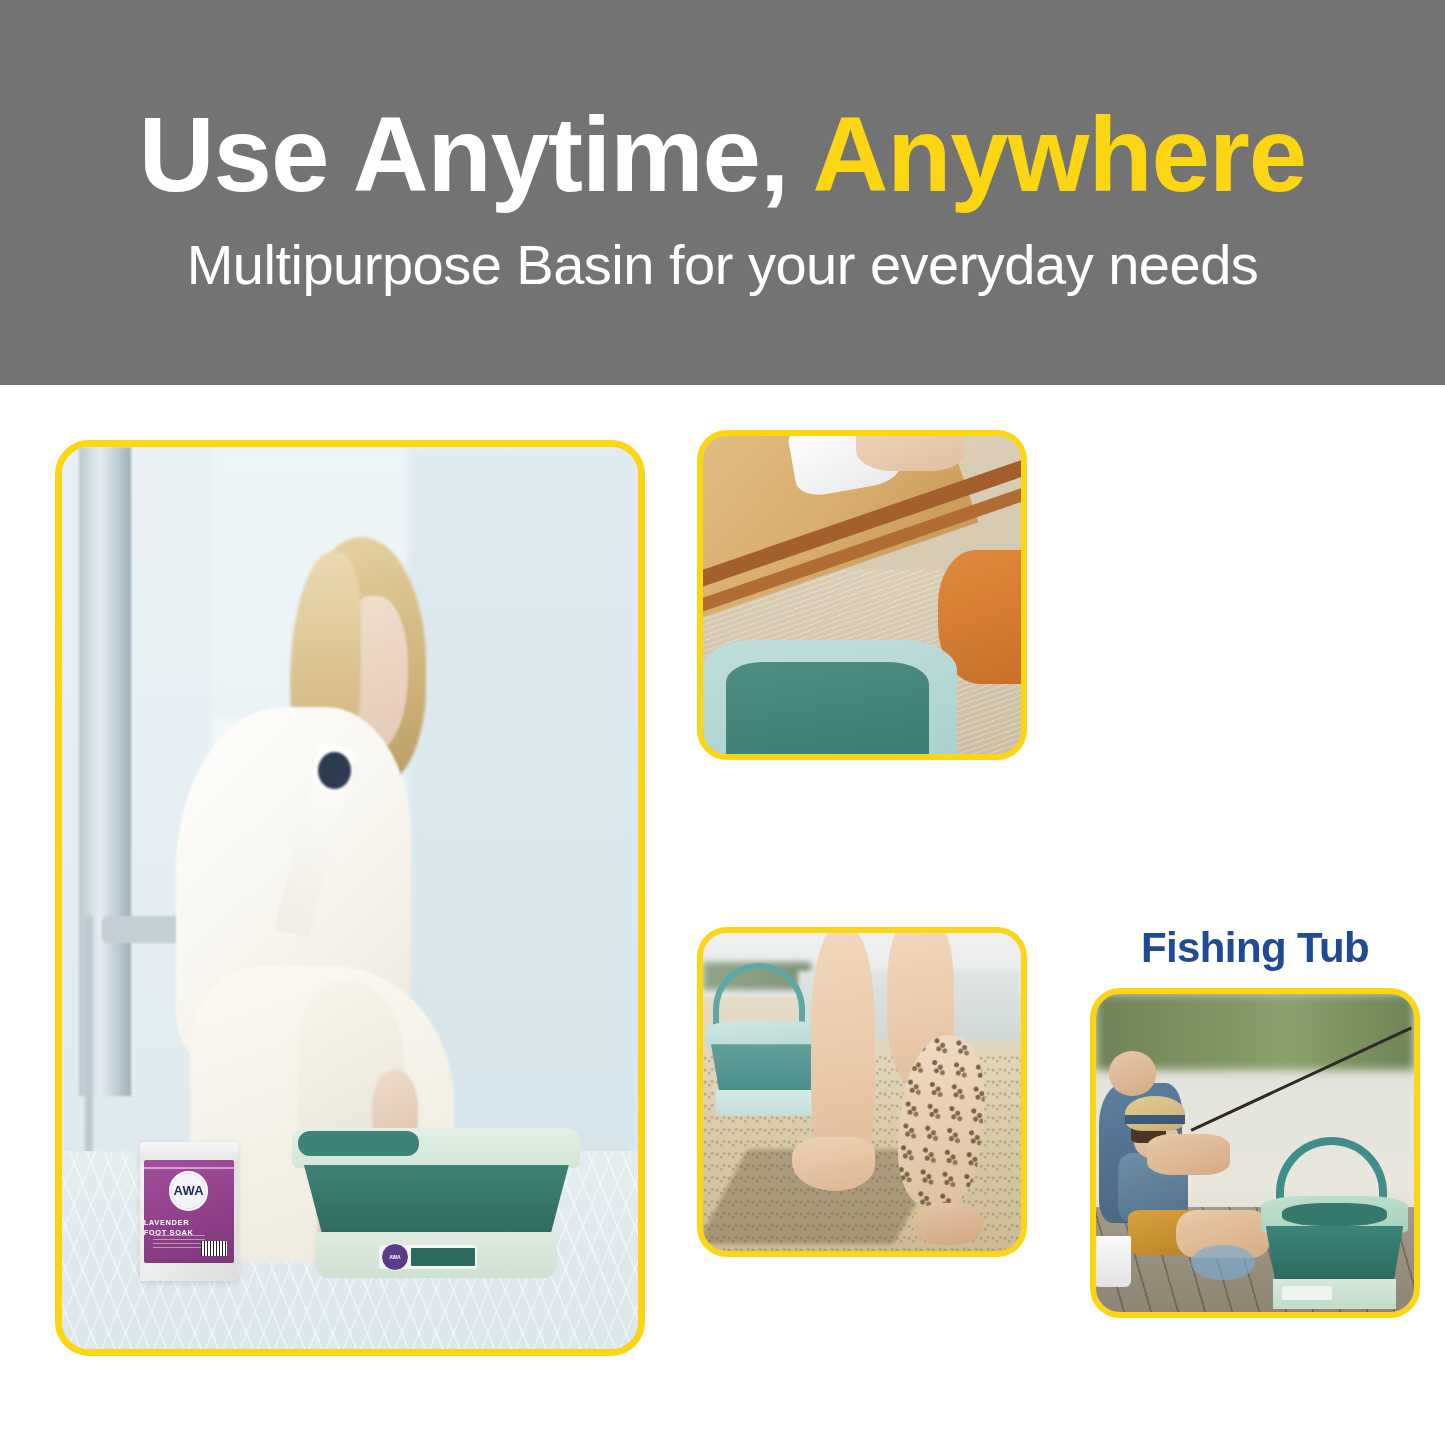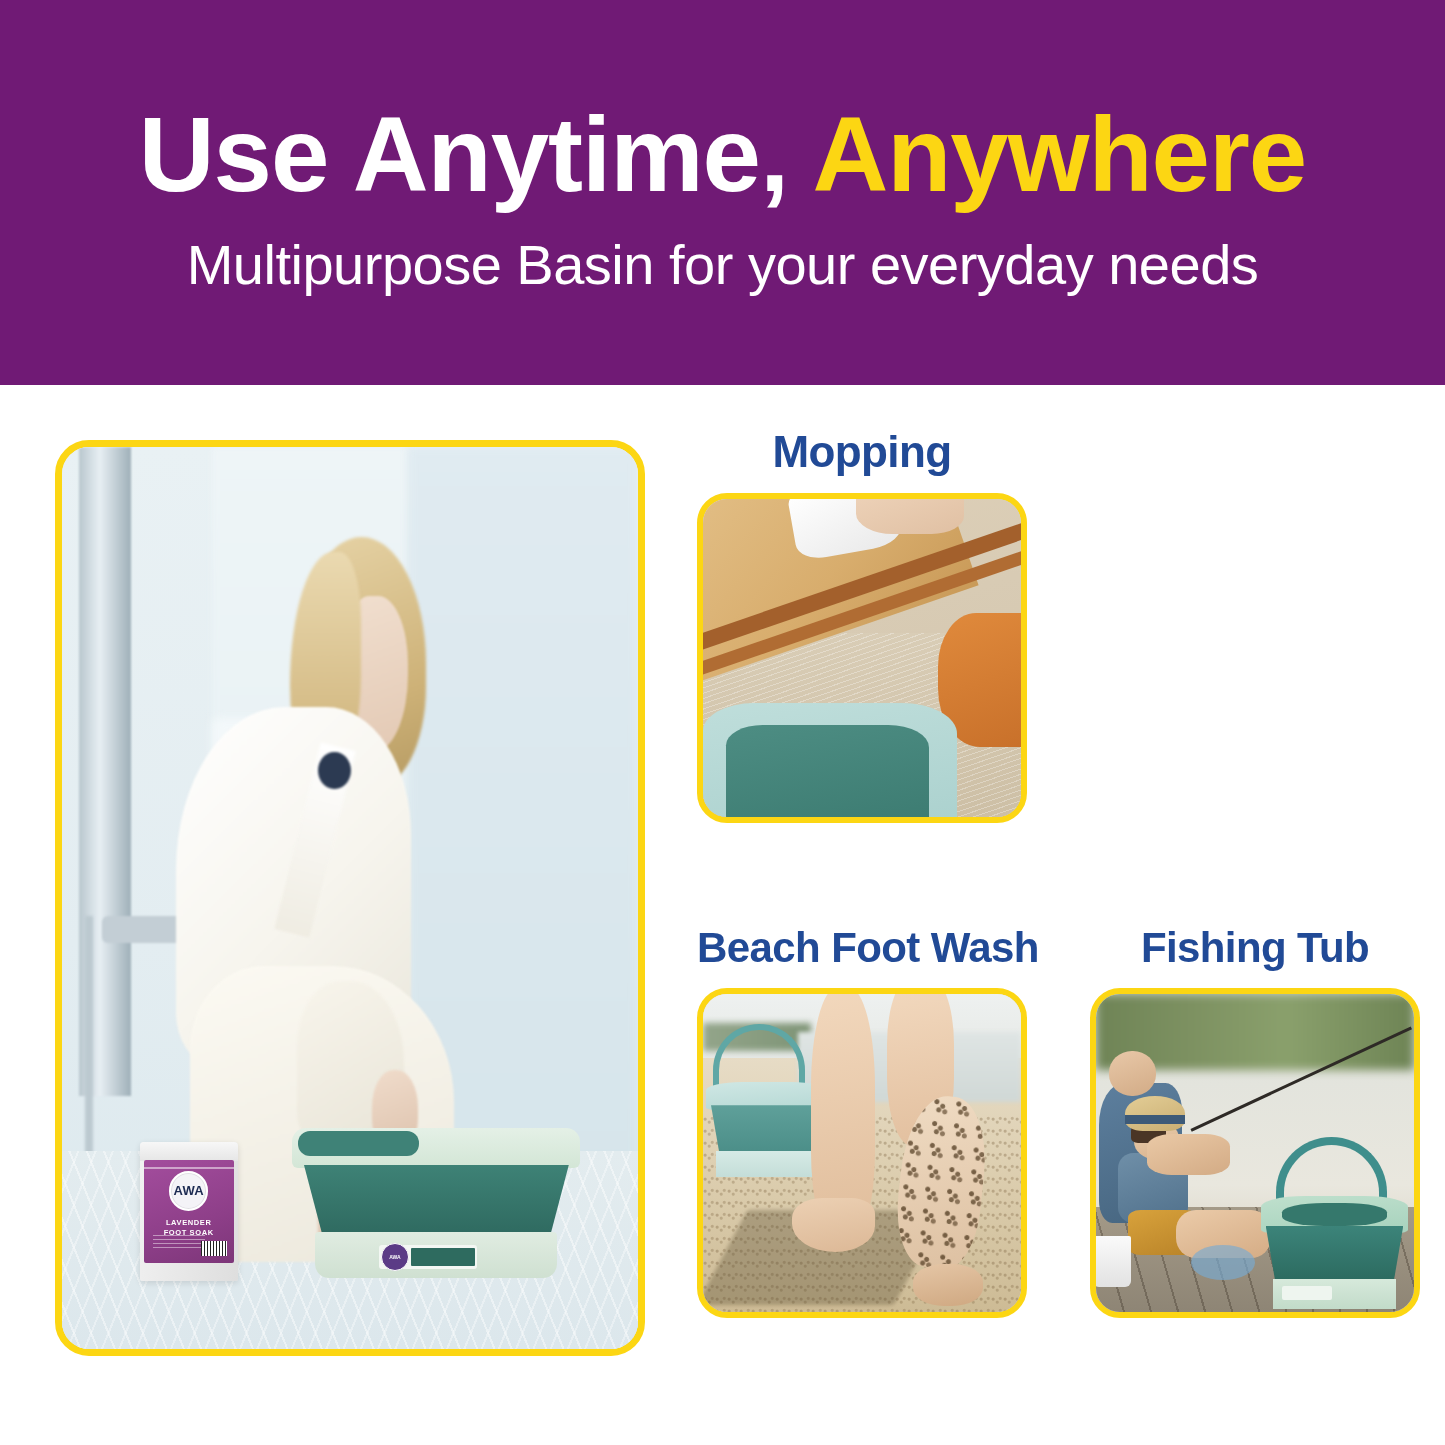--- a/index.html
+++ b/index.html
@@ -7,21 +7,21 @@
   body {
     background:#ffffff;
     font-family:"Liberation Sans", sans-serif;
     overflow:hidden;
     position:relative;
   }
 
   
   .header {
     position:absolute; left:0; top:0; width:1445px; height:385px;
-    background:#701a75;
+    background:#737373;
     display:flex; flex-direction:column;
     align-items:center; justify-content:center;
   }
   .headline {
     font-size:105px; font-weight:bold; line-height:1.02;
     letter-spacing:-1px; white-space:nowrap;
     color:#ffffff; text-align:center;
     margin-top:12px;
   }
   .headline .accent { color:#FCD613; }
@@ -216,21 +216,21 @@
   .awa-badge {
     position:absolute; left:28%; top:11%; width:44%; aspect-ratio:1;
     border-radius:50%;
     background:#f4f3f7; border:2px solid #ffffff;
     display:flex; align-items:center; justify-content:center;
     color:#1d2b52; font-weight:bold; font-size:13px; letter-spacing:0.3px;
     box-shadow:0 0 0 1px rgba(0,0,0,.08) inset;
   }
   .pouch-text {
     position:absolute; left:0; top:56%; width:100%;
-    text-align:center; color:#ffffff;
+    text-align:left; color:#ffffff;
     font-size:7.5px; font-weight:bold; letter-spacing:.6px; line-height:1.35;
   }
   .pouch-fine {
     position:absolute; left:10%; top:73%; width:58%; height:14%;
     background:repeating-linear-gradient(180deg, rgba(255,255,255,.45) 0 1px, transparent 1px 4px);
   }
   .barcode {
     position:absolute; right:8%; bottom:7%; width:28%; height:14%;
     background:#ffffff;
     background-image:repeating-linear-gradient(90deg,#222 0 1px,#fff 1px 3px);
@@ -668,21 +668,20 @@
         <div class="awa-dot">AWA</div>
         <div class="tag"></div>
       </div>
     </div>
   </div>
 </div>
 
 <div class="grid">
 
   <div class="cell c0">
-    <div class="cell-label">Mopping</div>
     <div class="thumb">
       <div class="thumb-scene">
         <div class="mop-floor"></div>
         <div class="mop-carpet">
           <div class="mop-carpet-tex"></div>
         </div>
         <div class="mop-wood"></div>
         <div class="mop-stripe1"></div>
         <div class="mop-stripe2"></div>
         <div class="mop-orange"></div>
@@ -691,21 +690,20 @@
         <div class="mop-basin">
           <div class="mb-outer"></div>
           <div class="mb-inner"></div>
         </div>
       </div>
     </div>
   </div>
 
 
   <div class="cell c2">
-    <div class="cell-label">Beach Foot Wash</div>
     <div class="thumb">
       <div class="thumb-scene">
         <div class="bw-sand"></div>
         <div class="bw-sky"></div>
         <div class="bw-treeline"></div>
         <div class="bw-water"></div>
         <div class="bw-sandtex"></div>
         <div class="bw-shadow"></div>
         <div class="bw-bucket">
           <div class="bwb-handle"></div>

